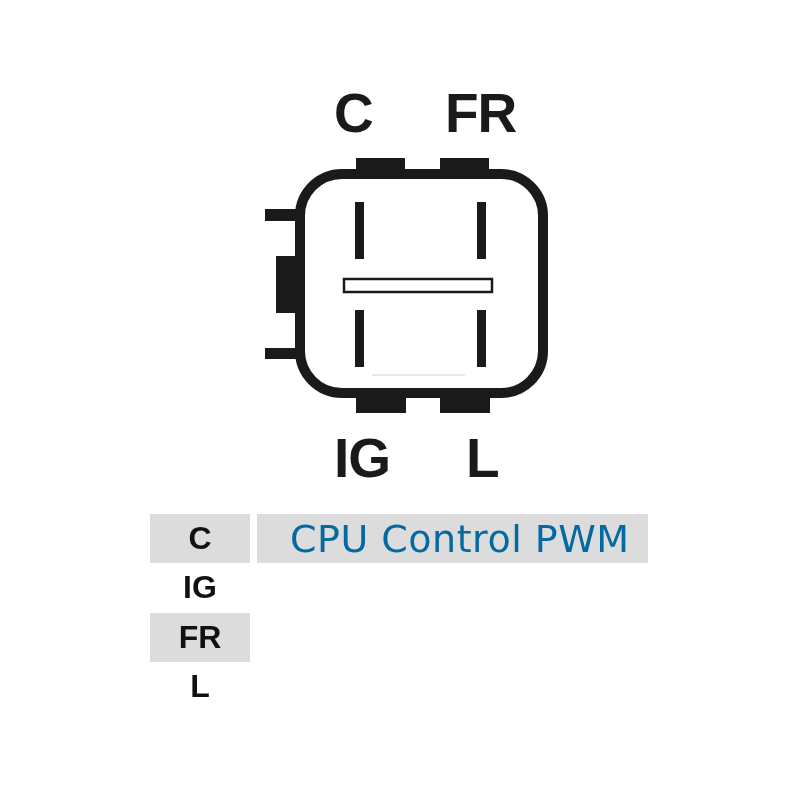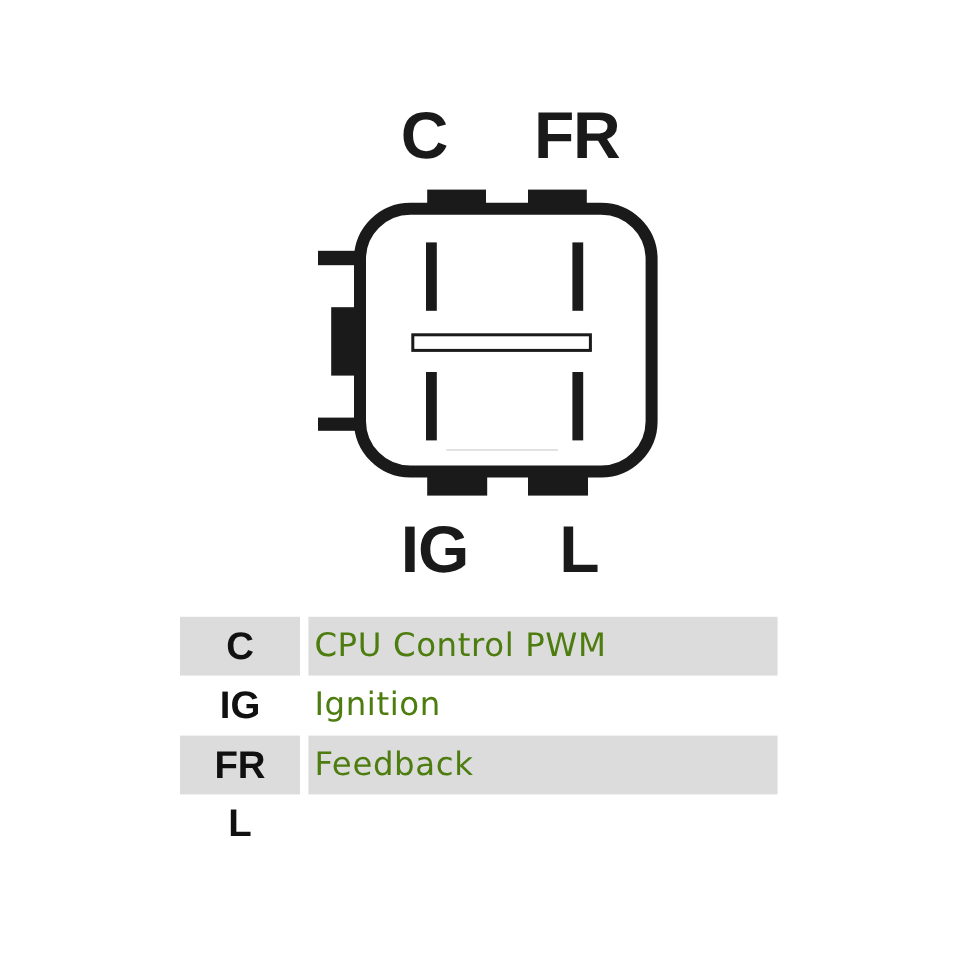--- a/index.html
+++ b/index.html
@@ -47,25 +47,25 @@
       justify-content: center;
       font-family: "Liberation Sans", sans-serif;
       font-weight: bold;
       font-size: 32px;
       color: #111111;
     }
     .legend-desc {
       flex: 1;
       display: flex;
       align-items: center;
-      padding-left: 5px;
+      padding-left: 33px;
       font-family: "DejaVu Sans", sans-serif;
       font-weight: normal;
-      font-size: 27px;
-      color: #4d7c0f;
+      font-size: 38px;
+      color: #0369a1;
       letter-spacing: 0.5px;
     }
     .legend-row.shaded .legend-code,
     .legend-row.shaded .legend-desc {
       background: #dcdcdc;
     }
   </style>
 </head>
 <body>
 
@@ -98,22 +98,20 @@
   <line x1="372" y1="375" x2="465" y2="375" stroke="#e2e2e2" stroke-width="1.5"></line>
 </svg>
 
 <div class="legend">
   <div class="legend-row shaded">
     <div class="legend-code">C</div>
     <div class="legend-desc">CPU Control PWM</div>
   </div>
   <div class="legend-row">
     <div class="legend-code">IG</div>
-    <div class="legend-desc">Ignition</div>
   </div>
   <div class="legend-row shaded">
     <div class="legend-code">FR</div>
-    <div class="legend-desc">Feedback</div>
   </div>
   <div class="legend-row">
     <div class="legend-code">L</div>
   </div>
 </div>
 
 </body></html>

